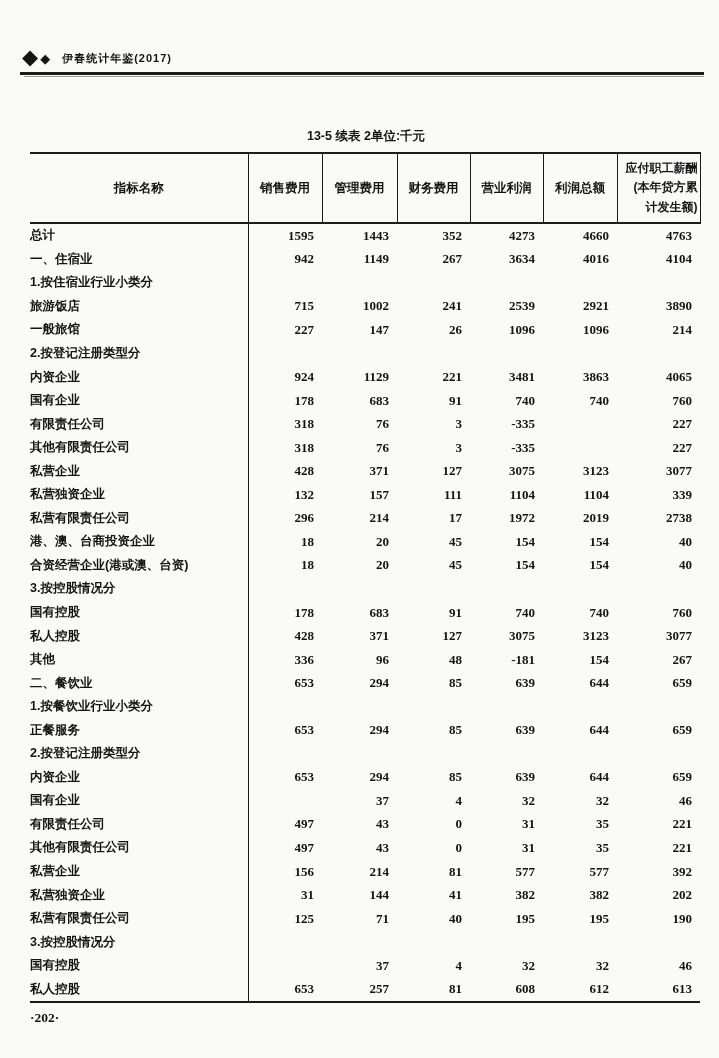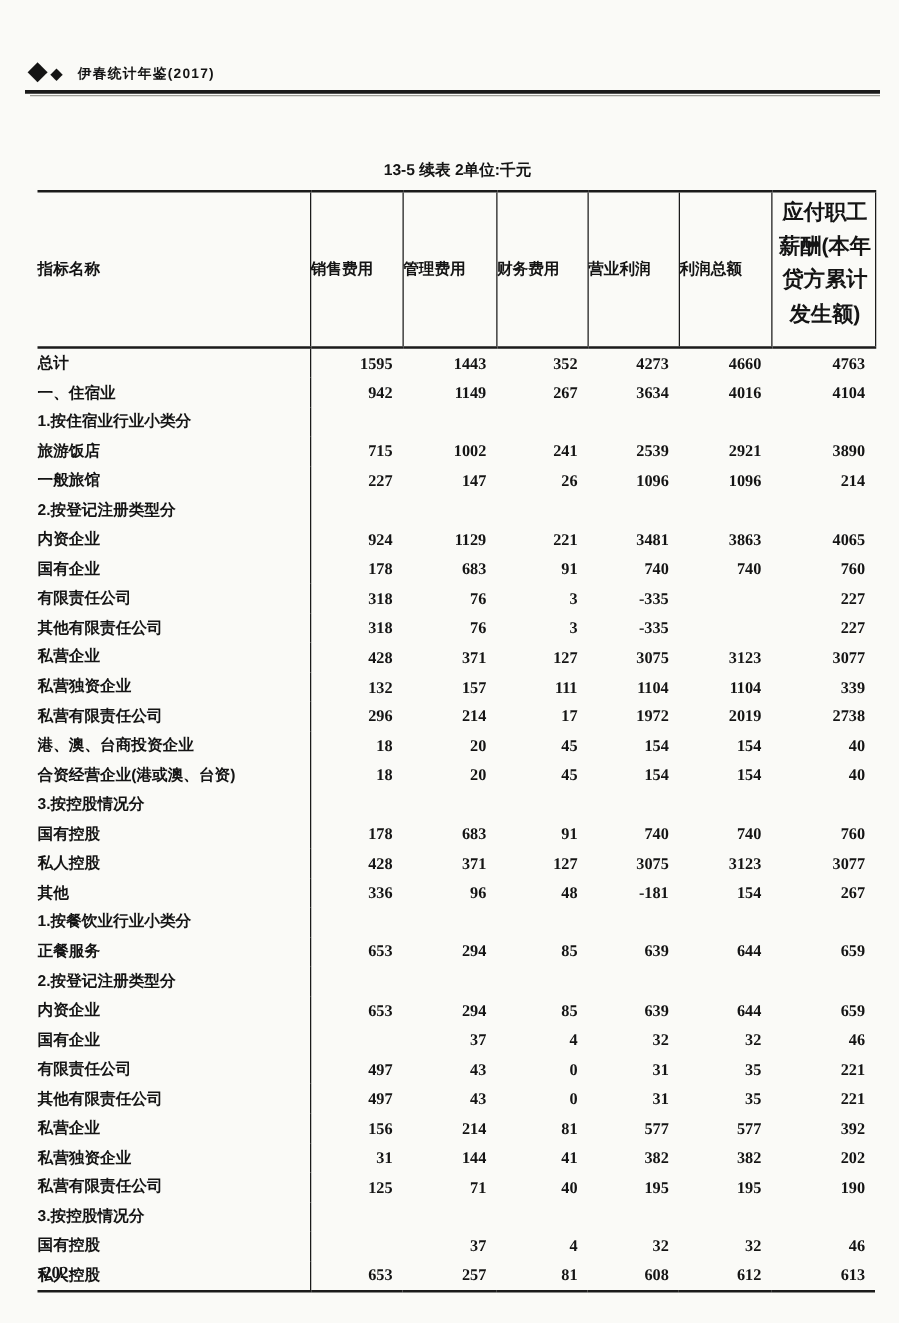--- a/index.html
+++ b/index.html
@@ -40,28 +40,28 @@
   
   table.stat {
     position:absolute; left:30px; top:152px; width:670px;
     border-collapse:collapse; table-layout:fixed;
   }
   table.stat thead th {
     height:64px;
     border-top:2.5px solid #1b1b1b;
     border-bottom:2.5px solid #1b1b1b;
     font-size:12.5px; font-weight:bold;
-    text-align:left; vertical-align:middle;
+    text-align:center; vertical-align:middle;
     padding:0;
   }
   table.stat thead th + th { border-left:1.5px solid #1b1b1b; }
   table.stat thead th:last-child {
     border-right:1.5px solid #1b1b1b;
-    font-size:17px; text-align:center;
-    padding:2px 2px 12px 5px; line-height:1.6;
+    font-size:12px; text-align:right;
+    padding:2px 2px 2px 5px; line-height:1.6;
   }
   table.stat tbody td {
     height:23.55px; padding:0;
     font-size:12.5px; font-weight:bold;
     vertical-align:middle;
     white-space:nowrap; overflow:hidden;
   }
   table.stat tbody td.label { text-align:left; }
   table.stat tbody td.num {
     text-align:right; padding-right:8px;
@@ -288,20 +288,29 @@
         <tr>
           <td class="label ind-2">其他</td>
           <td class="num">336</td>
           <td class="num">96</td>
           <td class="num">48</td>
           <td class="num">-181</td>
           <td class="num">154</td>
           <td class="num">267</td>
         </tr>
         <tr>
+          <td class="label ind-1">二、餐饮业</td>
+          <td class="num">653</td>
+          <td class="num">294</td>
+          <td class="num">85</td>
+          <td class="num">639</td>
+          <td class="num">644</td>
+          <td class="num">659</td>
+        </tr>
+        <tr>
           <td class="label ind-1">1.按餐饮业行业小类分</td>
           <td class="num"></td>
           <td class="num"></td>
           <td class="num"></td>
           <td class="num"></td>
           <td class="num"></td>
           <td class="num"></td>
         </tr>
         <tr>
           <td class="label ind-2">正餐服务</td>

